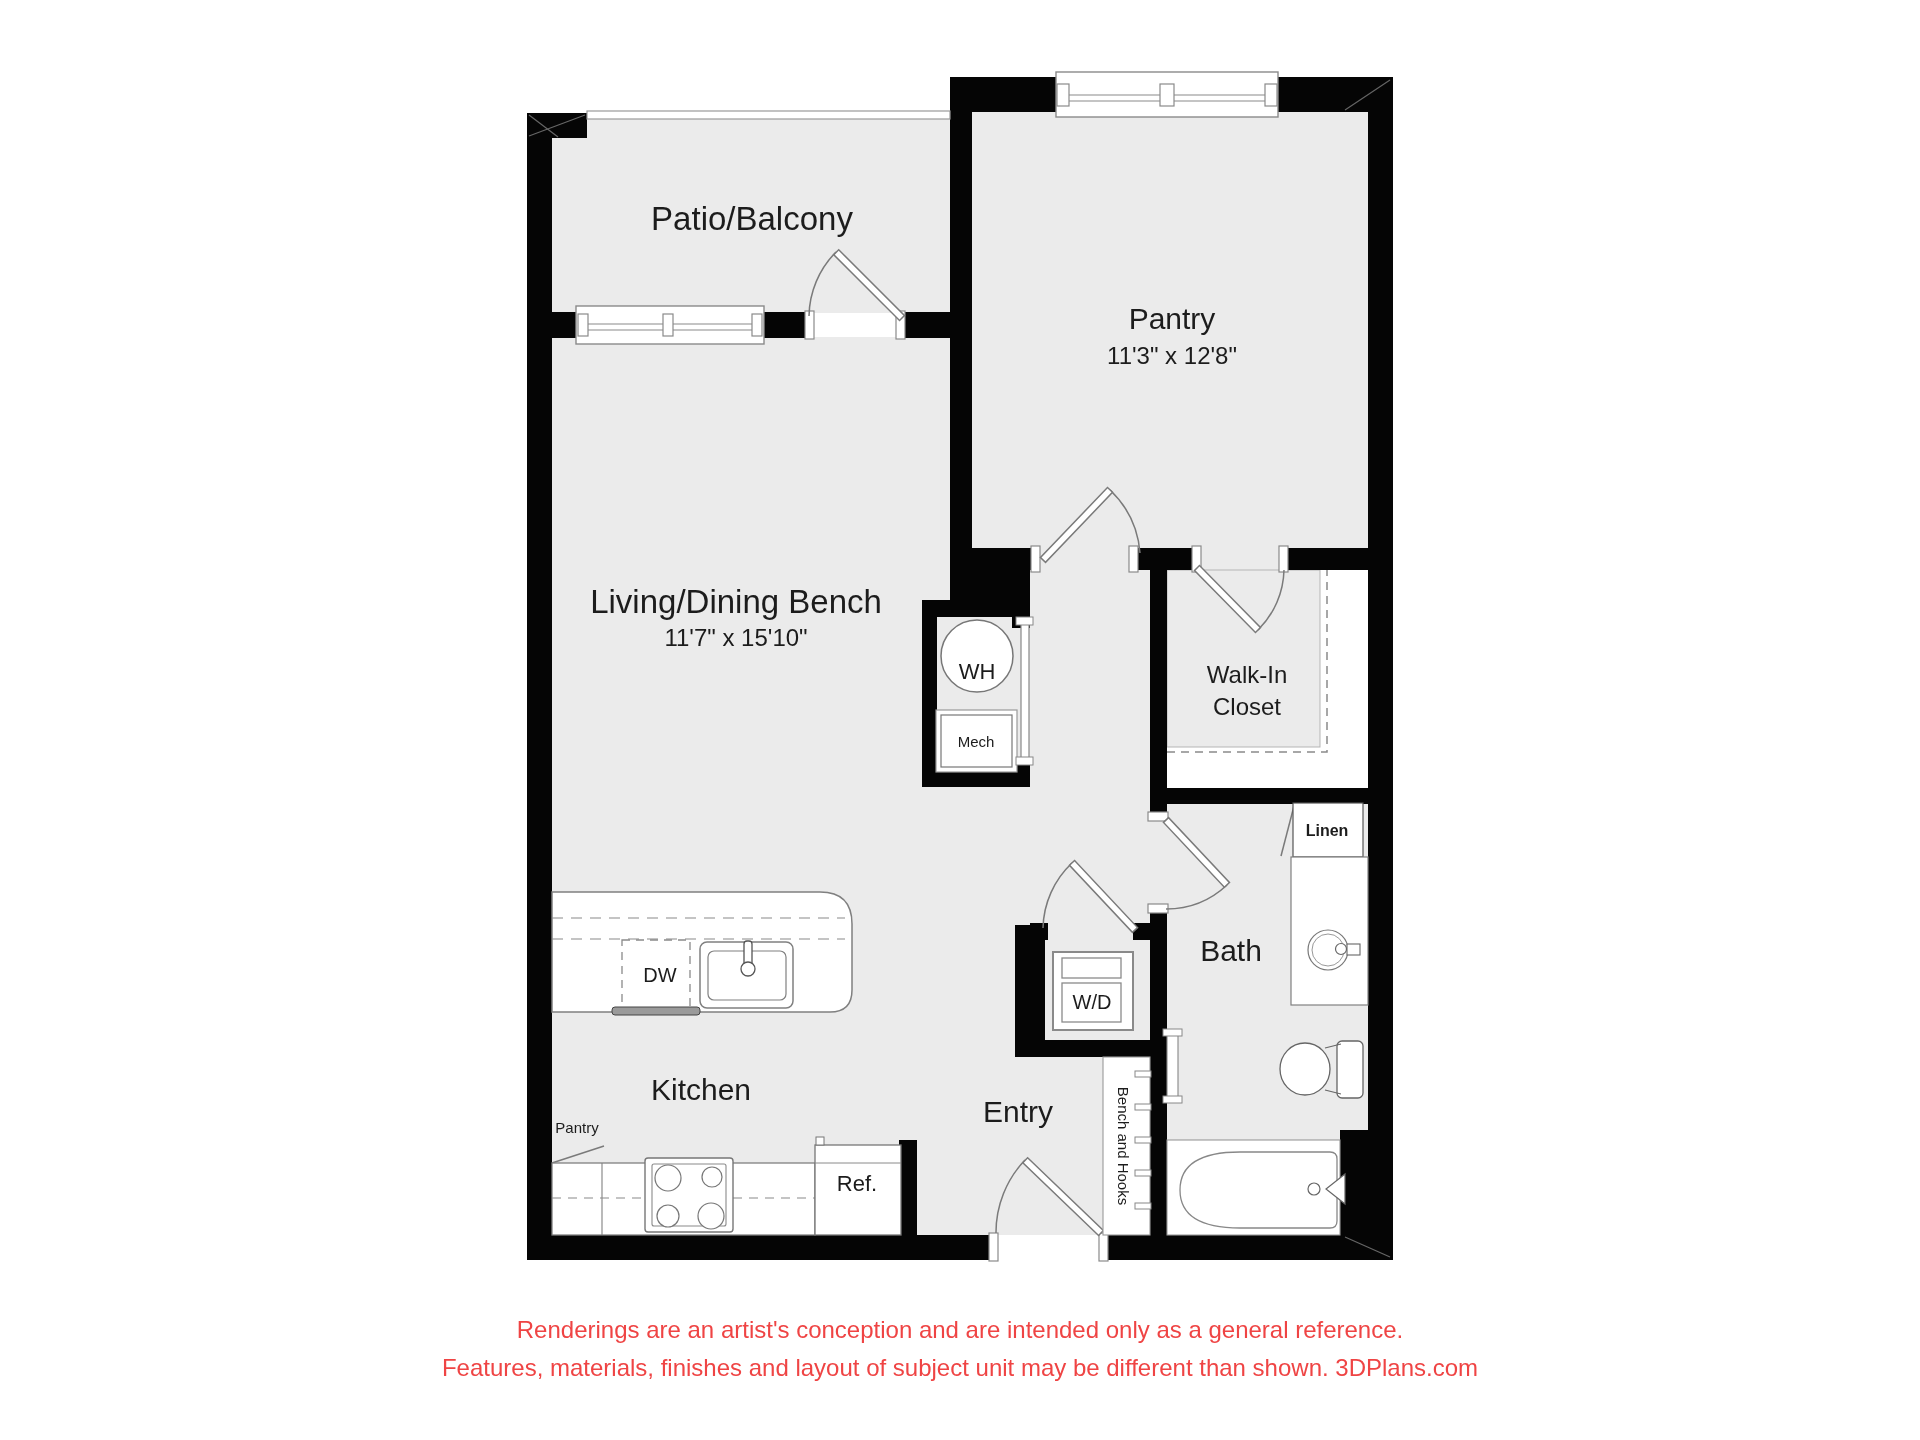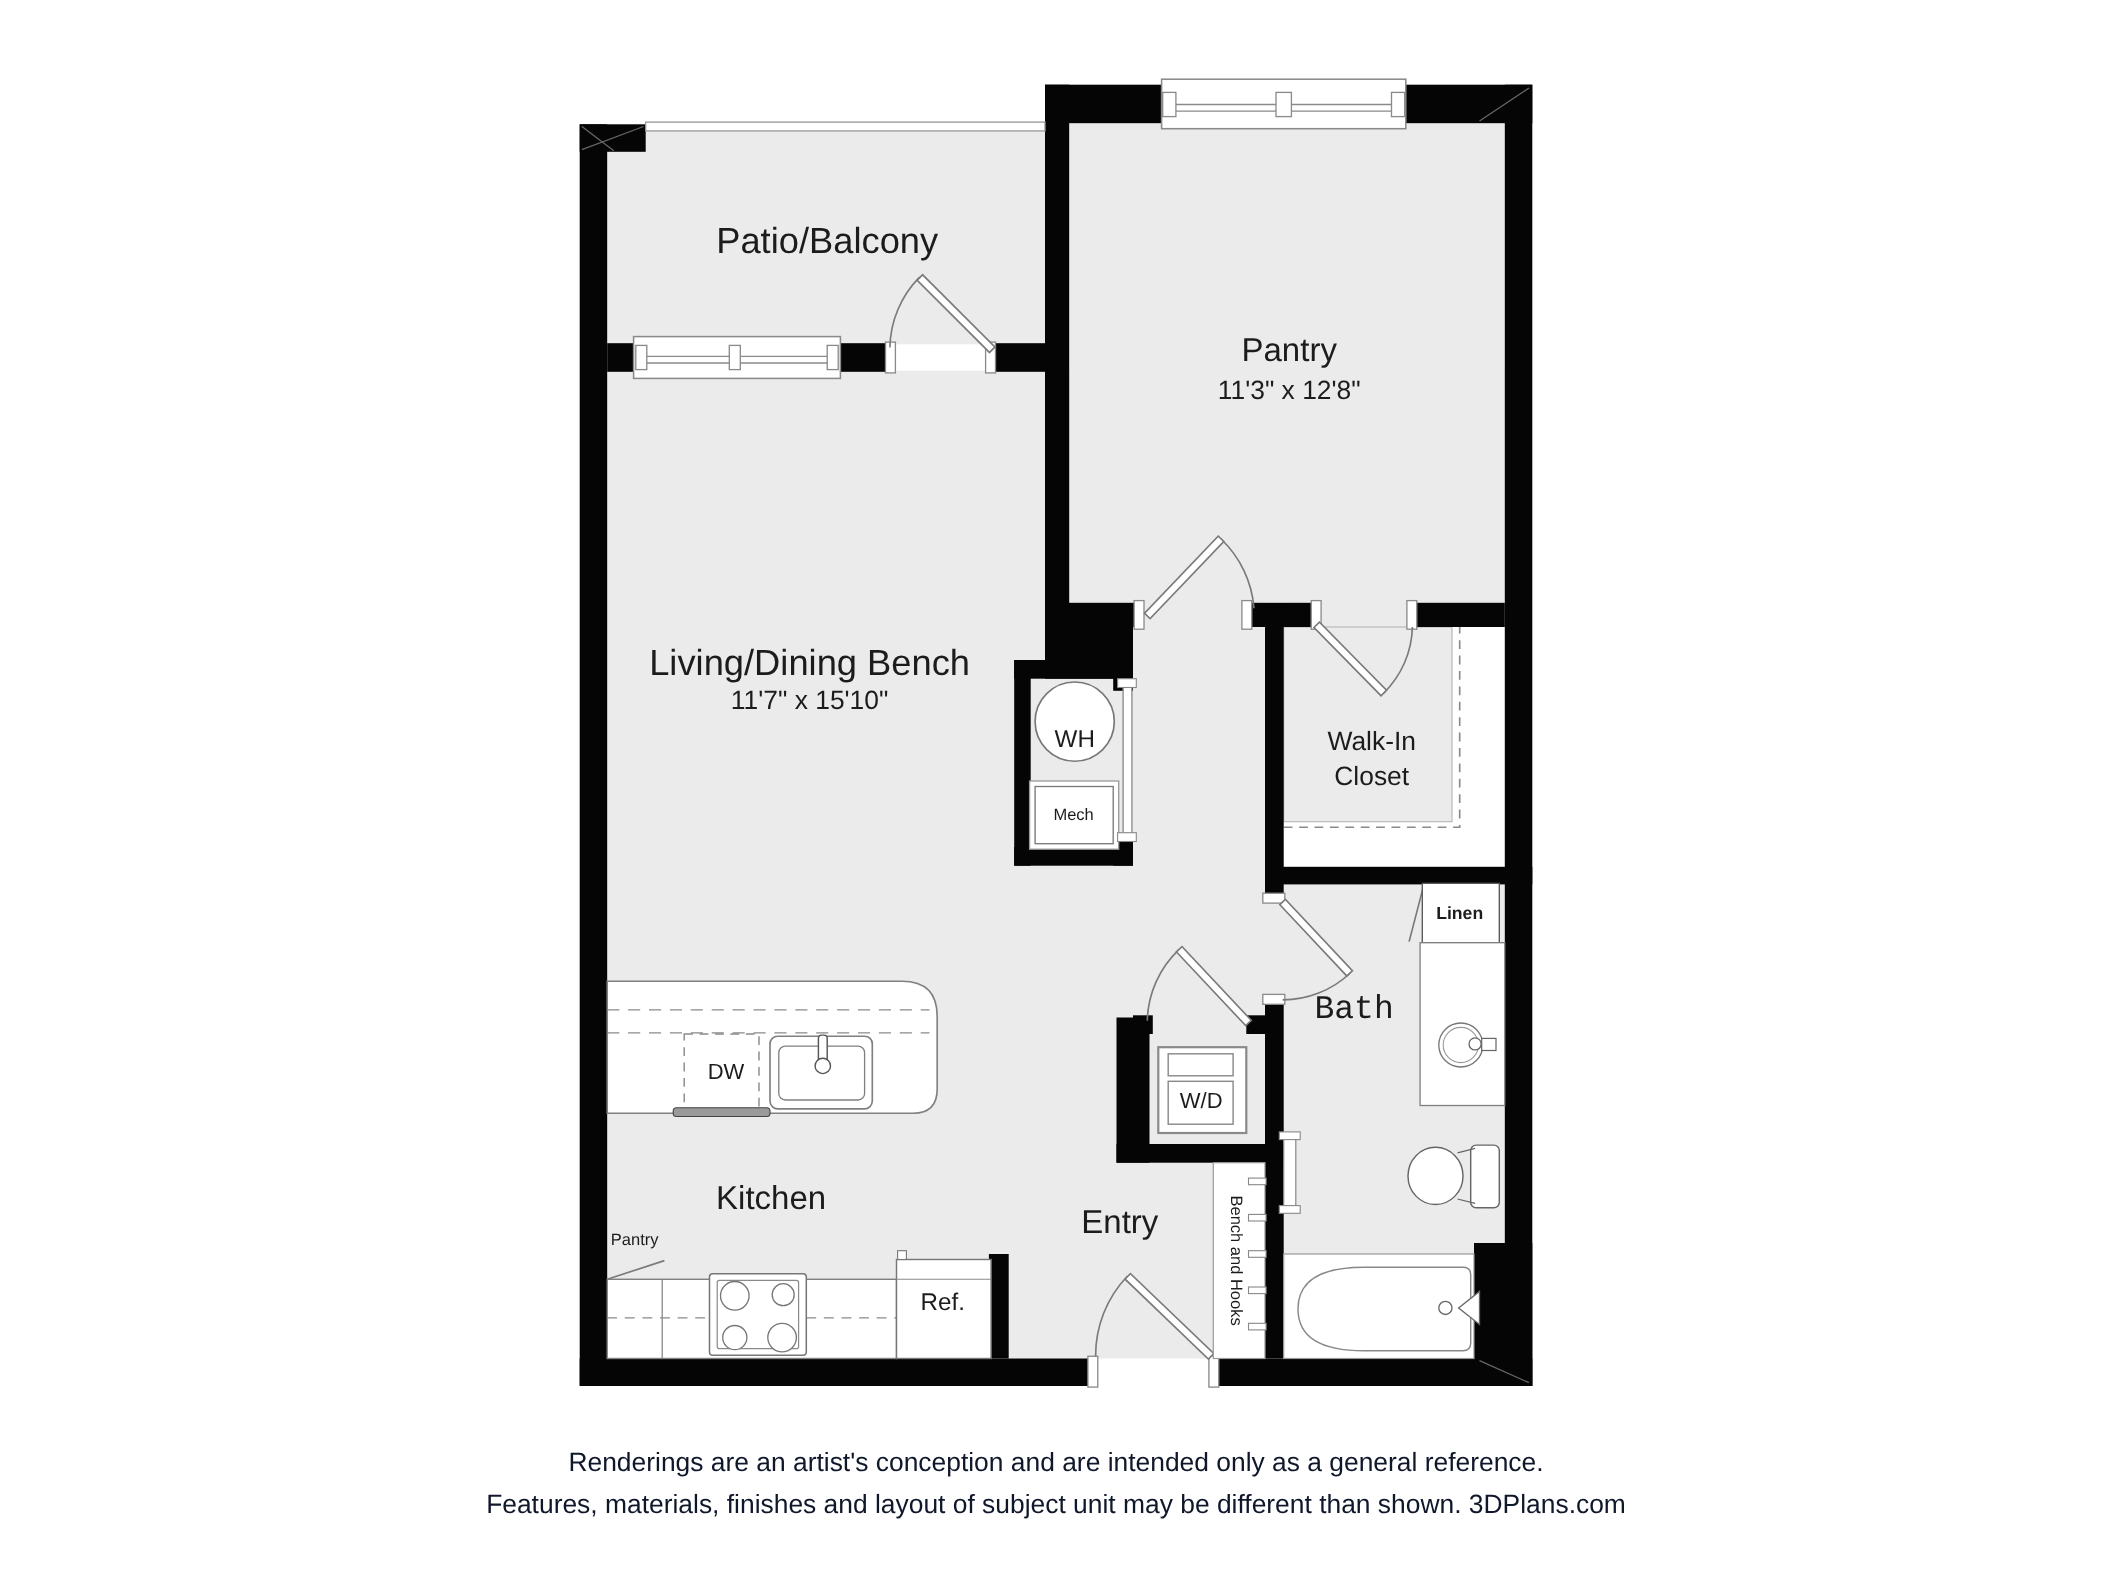--- a/index.html
+++ b/index.html
@@ -11,21 +11,21 @@
   .lbl-room{font-size:33px;}
   .lbl-room-sm{font-size:30px;}
   .lbl-dims{font-size:24px;}
   .lbl-mid{font-size:24px;line-height:32px;}
   .lbl-fix{font-size:20px;}
   .lbl-tiny{font-size:15px;}
   .lbl-wh{font-size:22px;}
   .lbl-ref{font-size:22px;}
   .lbl-linen{font-size:16px;font-weight:bold;}
   .lbl-bench{font-size:15px;transform:translate(-50%,-50%) rotate(90deg);white-space:nowrap;}
-  .footer-line{position:absolute;left:0;width:100%;text-align:center;font-size:24px;color:#0f172a;}
+  .footer-line{position:absolute;left:0;width:100%;text-align:center;font-size:24px;color:#ef4444;}
 </style>
 </head>
 <body>
 
 <div class="page">
 
   <svg class="plan-svg" width="1920" height="1440" viewBox="0 0 1920 1440">
 
     <g>
       <rect x="552" y="118" width="398" height="195" fill="#ebebeb"></rect>
@@ -236,21 +236,21 @@
   <div class="lbl lbl-room" style="left:752px;top:219px;">Patio/Balcony</div>
   <div class="lbl lbl-room-sm" style="left:1172px;top:319px;">Pantry</div>
   <div class="lbl lbl-dims" style="left:1172px;top:356px;">11'3" x 12'8"</div>
   <div class="lbl lbl-room" style="left:736px;top:602px;">Living/Dining Bench</div>
   <div class="lbl lbl-dims" style="left:736px;top:638px;">11'7" x 15'10"</div>
   <div class="lbl lbl-wh" style="left:977px;top:656px;margin-top:16px;">WH</div>
   <div class="lbl lbl-tiny" style="left:976px;top:742px;">Mech</div>
   <div class="lbl lbl-mid" style="left:1247px;top:691px;">Walk-In
 Closet</div>
   <div class="lbl lbl-linen" style="left:1327px;top:831px;">Linen</div>
-  <div class="lbl lbl-room-sm" style="left:1231px;top:919px;font-family:Liberation Mono, monospace;">Bath</div>
+  <div class="lbl lbl-room-sm" style="left:1231px;top:951px;">Bath</div>
   <div class="lbl lbl-fix" style="left:660px;top:975px;text-align:center;">DW</div>
   <div class="lbl lbl-room-sm" style="left:701px;top:1090px;">Kitchen</div>
   <div class="lbl lbl-fix" style="left:1092px;top:1002px;">W/D</div>
   <div class="lbl lbl-room-sm" style="left:1018px;top:1112px;">Entry</div>
   <div class="lbl lbl-bench" style="left:1123px;top:1146px;">Bench and Hooks</div>
   <div class="lbl lbl-tiny" style="left:577px;top:1128px;">Pantry</div>
   <div class="lbl lbl-ref" style="left:857px;top:1184px;">Ref.</div>
 
   <div class="footer-line" style="top:1316px;">Renderings are an artist's conception and are intended only as a general reference.</div>
   <div class="footer-line" style="top:1354px;">Features, materials, finishes and layout of subject unit may be different than shown. 3DPlans.com</div>

